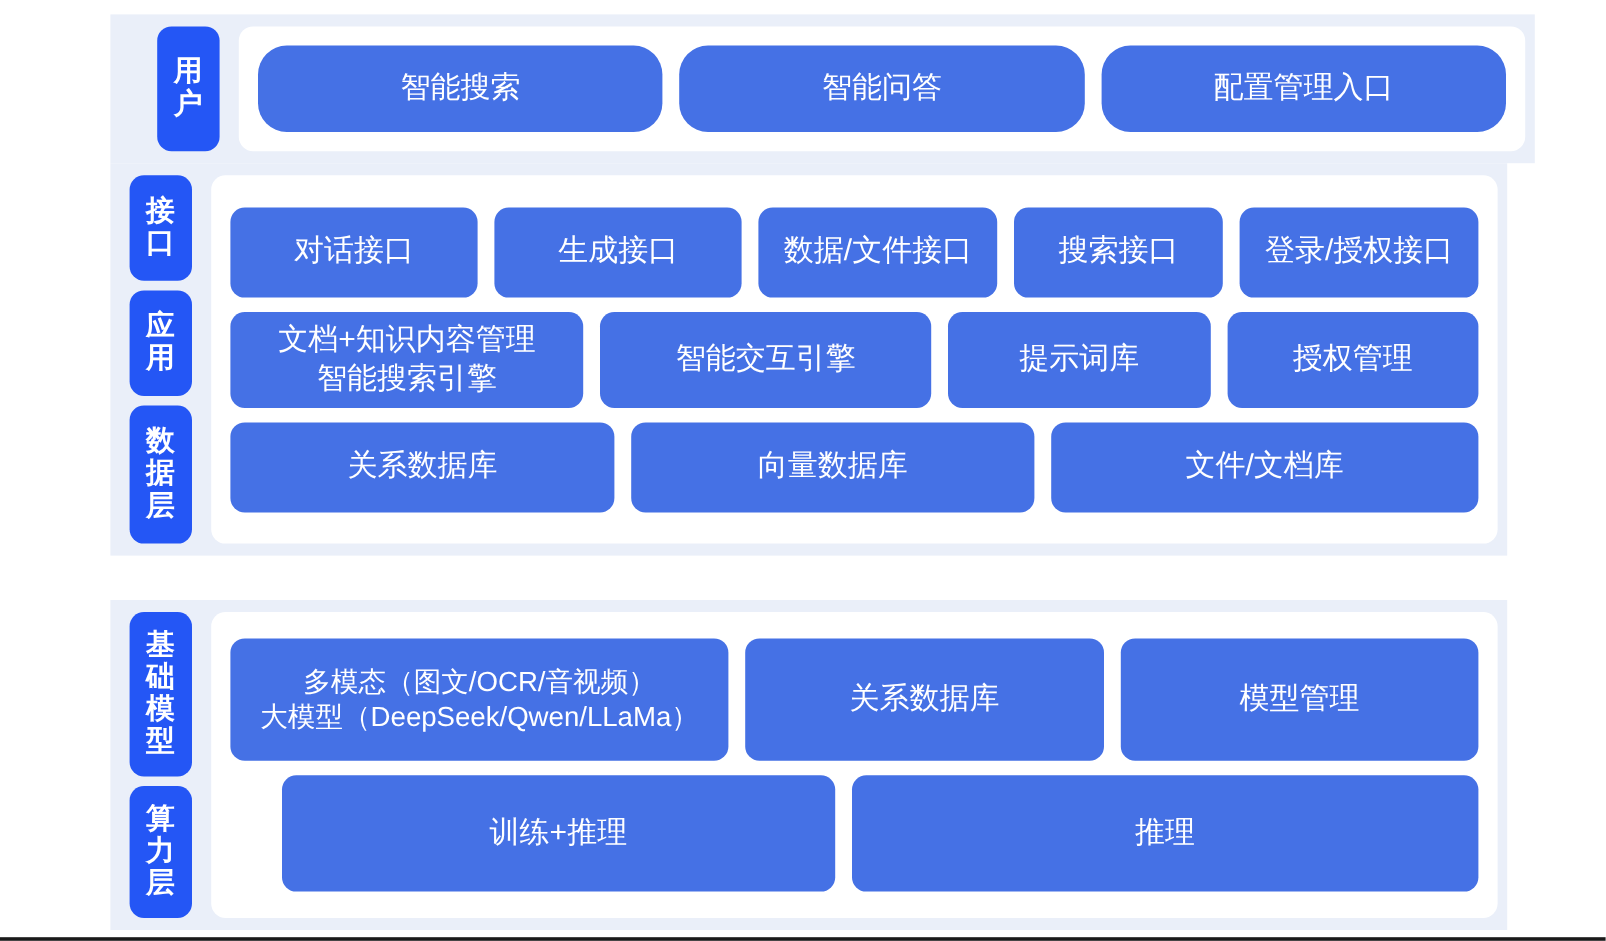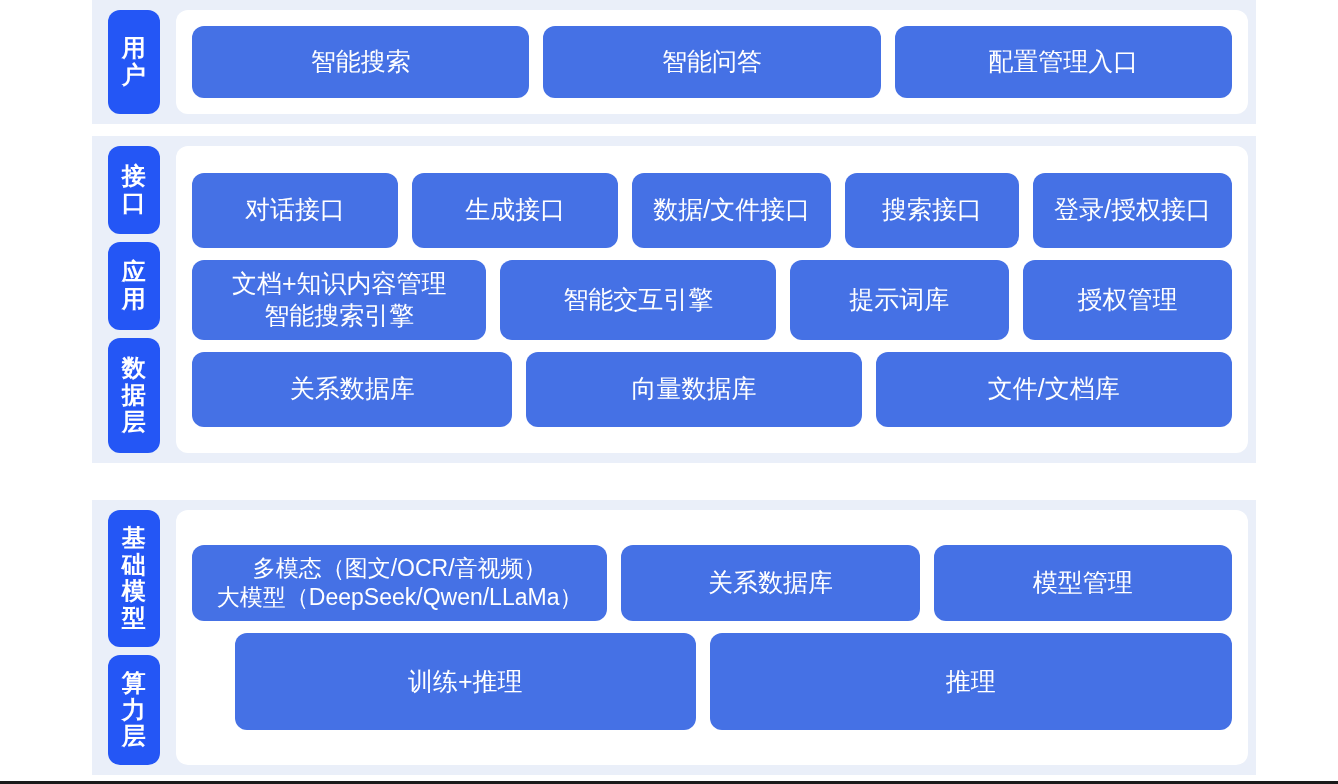--- a/index.html
+++ b/index.html
@@ -97,34 +97,34 @@
     justify-content: center;
     text-align: center;
     font-size: 25px;
     line-height: 1.25;
     padding: 6px 10px;
     box-sizing: border-box;
     white-space: pre-line;
   }
 
   
-  #section-user { top: 0; height: 124px; }
+  #section-user { top: 12px; height: 124px; padding-left: 23px; }
   #section-user .section-card { }
   #section-user .row { height: 72px; }
-  #section-user .box { flex: 1 1 0; }
+  #section-user .box { flex: 1 1 0; border-radius: 24px; }
 
   
   #section-stack { top: 136px; height: 327px; }
   #section-stack .section-card { gap: 12px; }
   #section-stack .row { height: 75px; }
   #section-stack .row-app { height: 80px; }
 
   
   #section-infra { top: 500px; height: 275px; }
-  #section-infra .row-model { height: 76px; }
+  #section-infra .row-model { height: 102px; }
   #section-infra .row-compute { height: 97px; padding-left: 43px; }
 
   .bottom-rule {
     position: absolute;
     left: 0;
     top: 781px;
     width: 1338px;
     height: 3px;
     background: #1a1a1a;
   }

